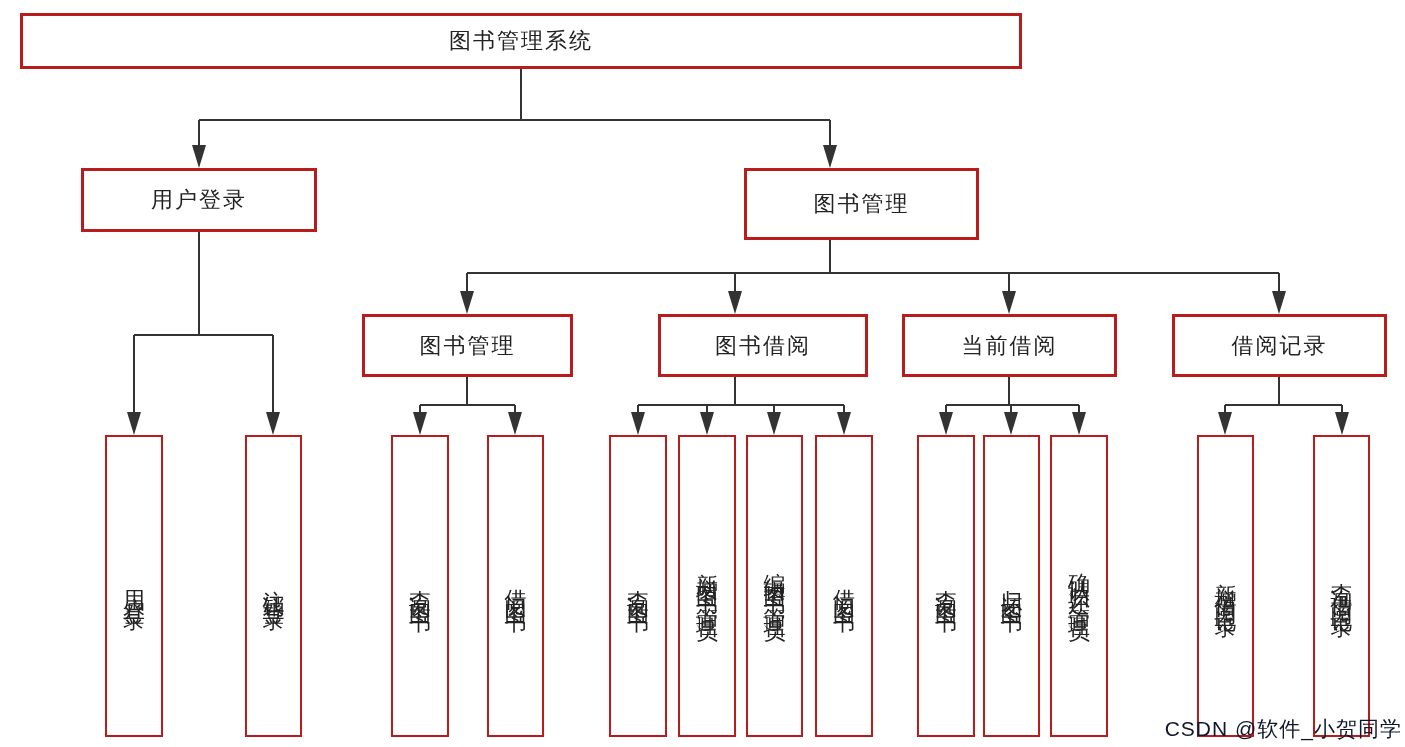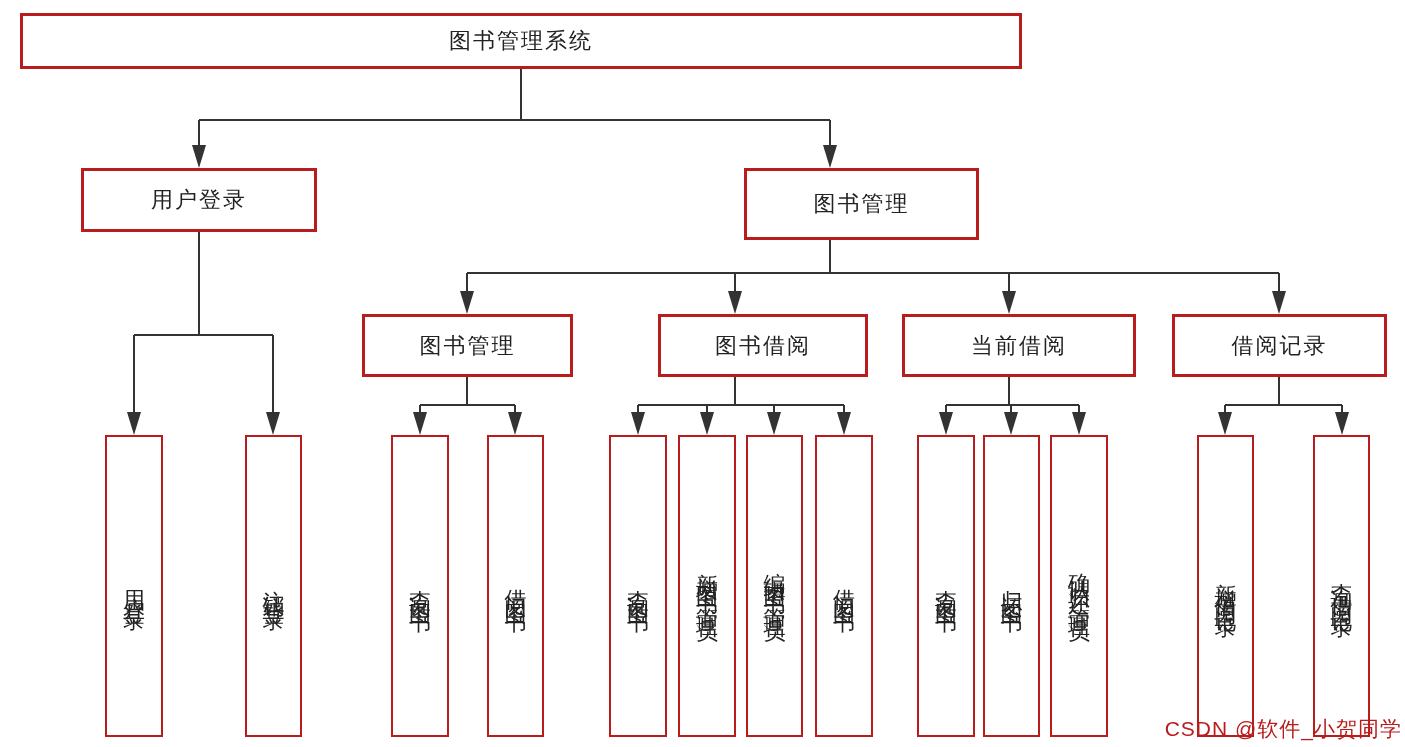--- a/index.html
+++ b/index.html
@@ -41,21 +41,21 @@
     text-orientation: mixed;
     letter-spacing: 7px;
     line-height: 1;
     white-space: normal;
     text-align: center;
   }
   .watermark {
     position: absolute;
     right: 3px; bottom: 4px;
     font-size: 21px;
-    color: #b91c1c;
+    color: #0f172a;
     letter-spacing: 1px;
     z-index: 3;
     white-space: nowrap;
   }
 </style>
 </head>
 <body>
 
 <div id="canvas">
 
@@ -109,21 +109,21 @@
   <div class="node" style="left:712px; top:168px; width:235px; height:72px;margin-left:32px;">
     <span class="lbl">图书管理</span>
   </div>
 
   <div class="node" style="left:362px; top:314px; width:211px; height:63px;">
     <span class="lbl">图书管理</span>
   </div>
   <div class="node" style="left:630px; top:314px; width:210px; height:63px;margin-left:28px;">
     <span class="lbl">图书借阅</span>
   </div>
-  <div class="node" style="left:902px; top:314px; width:234px; height:63px;">
+  <div class="node" style="left:902px; top:314px; width:215px; height:63px;">
     <span class="lbl">当前借阅</span>
   </div>
   <div class="node" style="left:1172px; top:314px; width:215px; height:63px;">
     <span class="lbl">借阅记录</span>
   </div>
 
   <div class="node leaf" style="left:105px; top:435px; width:58px; height:302px;">
     <span class="lbl">用户登录</span>
   </div>
   <div class="node leaf" style="left:245px; top:435px; width:57px; height:302px;">

